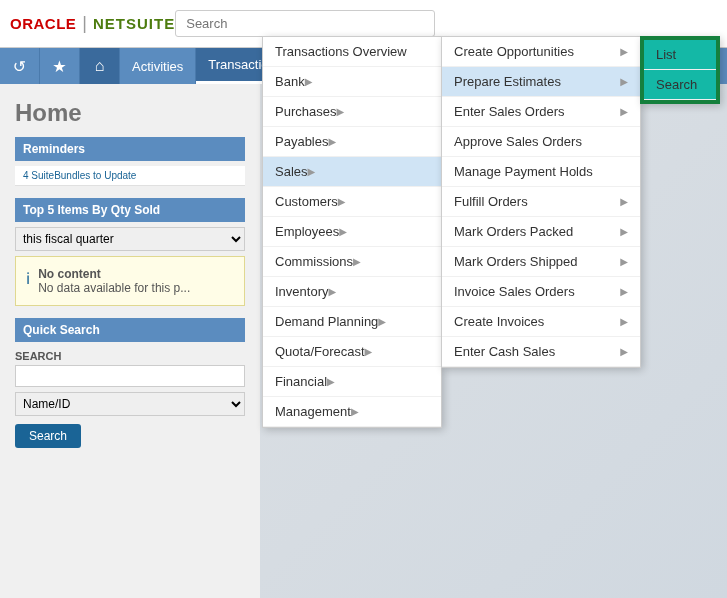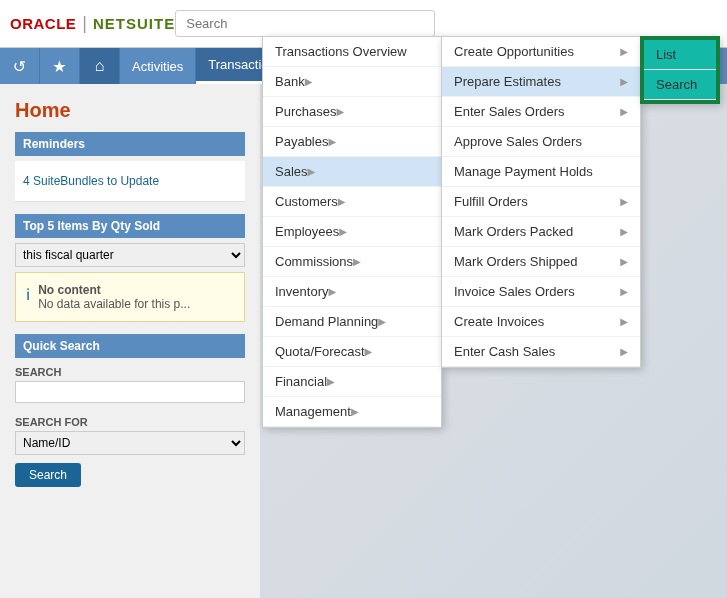--- a/index.html
+++ b/index.html
@@ -73,40 +73,40 @@
     }
 
     
     #sidebar {
       width: 260px;
       background: #f0f0f0;
       padding: 15px;
       flex-shrink: 0;
     }
     #home-title {
-      font-size: 20px;
+      font-size: 24px;
       font-weight: bold;
-      color: #c2410c;
+      color: #737373;
       margin-bottom: 10px;
     }
     .sidebar-section {
       margin-bottom: 12px;
     }
     .sidebar-section-title {
       background: #5b8cbf;
       color: #fff;
       padding: 5px 8px;
       font-weight: bold;
       font-size: 12px;
       margin-bottom: 5px;
     }
     .sidebar-item {
       background: #fff;
-      padding: 13px 8px;
-      font-size: 12px;
+      padding: 4px 8px;
+      font-size: 10px;
       border-bottom: 1px solid #e0e0e0;
     }
     .sidebar-item a { color: #1a6496; text-decoration: none; }
 
     .portlet-title {
       background: #5b8cbf;
       color: #fff;
       padding: 5px 8px;
       font-weight: bold;
       font-size: 12px;
@@ -300,21 +300,20 @@
           <div style="font-weight:bold;">No content</div>
           <div>No data available for this p...</div>
         </div>
       </div>
     </div>
 
     <div class="sidebar-section">
       <div class="sidebar-section-title">Quick Search</div>
       <div class="quick-search-label">SEARCH</div>
       <input class="quick-search-input" type="text" style="">
-      <div class="quick-search-label">SEARCH FOR</div>
       <div class="search-for-row">
         <select class="search-for-select">
           <option>Name/ID</option>
         </select>
       </div>
       <button class="search-btn">Search</button>
     </div>
   </div>
 
   <div id="content-area">

